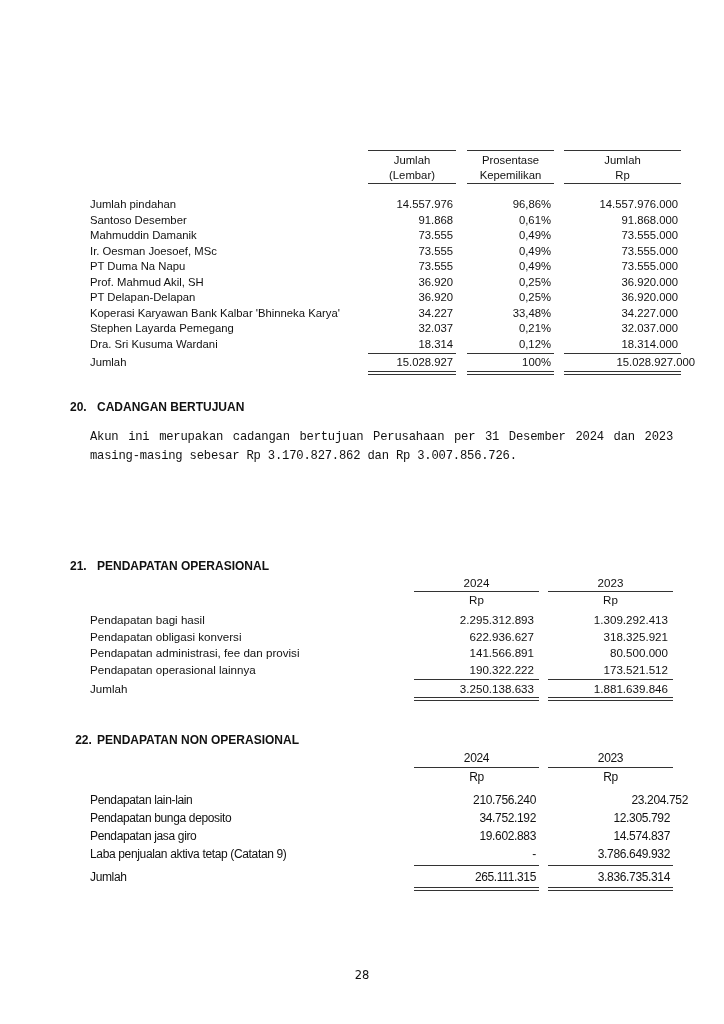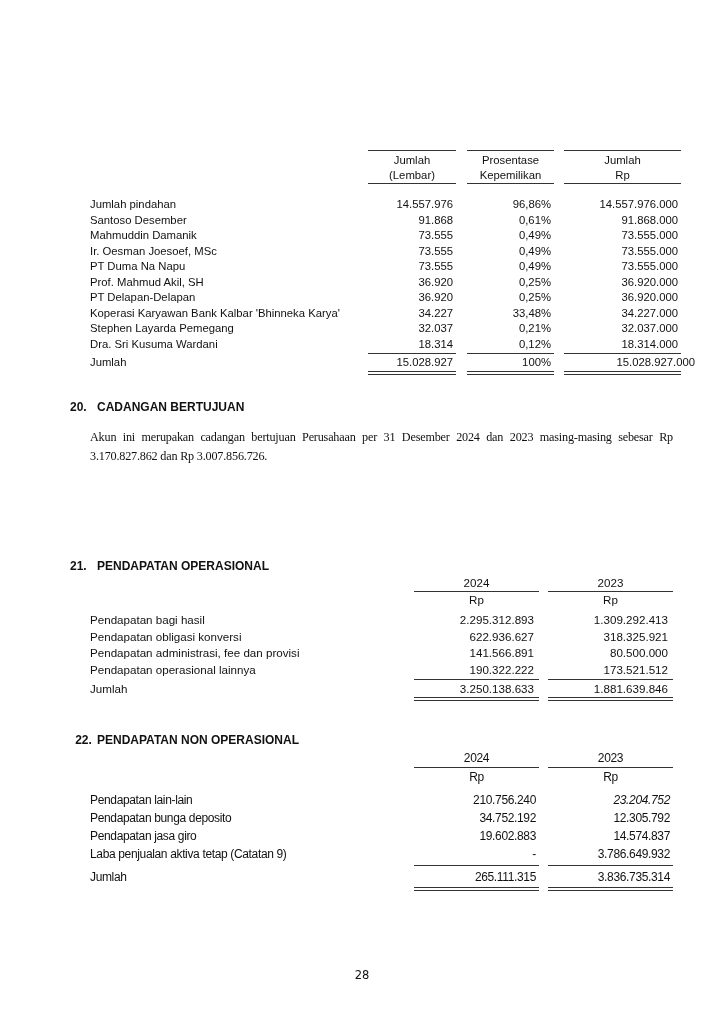--- a/index.html
+++ b/index.html
@@ -16,21 +16,21 @@
     .col-h { position: absolute; text-align: center; line-height: 14.5px; border-top: 1.5px solid #333; border-bottom: 1.5px solid #333; padding: 2px 0 1px 0; }
     .row { position: absolute; left: 0; height: 15px; line-height: 15px; white-space: nowrap; }
     .row .lbl { position: absolute; left: 0; }
     .row .v { position: absolute; text-align: right; }
     .sep-single { position: absolute; border-top: 1.5px solid #333; }
     .sep-double { position: absolute; border-top: 1.5px solid #333; border-bottom: 1.5px solid #333; height: 1.5px; }
 
     .sec-title { position: absolute; left: 62px; font-weight: bold; font-size: 12px; white-space: nowrap; margin-left: 8px; }
     .sec-title .num { display: inline-block; width: 27px; }
 
-    .para { position: absolute; left: 90px; width: 583px; font-size: 12.2px; line-height: 18.5px; text-align: justify; font-family: Liberation Serif, serif; letter-spacing: -0.2px; }
+    .para { position: absolute; left: 90px; width: 583px; font-size: 12.2px; line-height: 18.5px; text-align: justify; font-family: Liberation Mono, monospace; letter-spacing: -0.2px; }
 
     .ytbl { position: absolute; left: 90px; width: 583px; font-size: 11.6px; }
     .yh { position: absolute; text-align: center; line-height: 16px; }
     .yh .yr { border-bottom: 1.5px solid #333; }
     .condensed { letter-spacing: -0.35px; }
 
     .pageno { position: absolute; left: 0; width: 724px; top: 968px; text-align: center; font-size: 11.5px; font-family: "DejaVu Sans", sans-serif; }
   </style>
 </head>
 <body>
@@ -190,21 +190,21 @@
       <div style="line-height:19px;">Rp</div>
     </div>
     <div class="yh" style="left:458px; width:125px; top:0;">
       <div class="yr" style="line-height:17px;">2023</div>
       <div style="line-height:19px;">Rp</div>
     </div>
 
     <div class="row" style="top:42px; height:17px; line-height:17px;">
       <span class="lbl">Pendapatan lain-lain</span>
       <span class="v" style="left:324px;width:122px;">210.756.240</span>
-      <span class="v" style="left:458px;width:122px;font-style:italic;">23.204.752</span>
+      <span class="v" style="left:476px;width:122px;">23.204.752</span>
     </div>
     <div class="row" style="top:60px; height:17px; line-height:17px;">
       <span class="lbl">Pendapatan bunga deposito</span>
       <span class="v" style="left:324px;width:122px;">34.752.192</span>
       <span class="v" style="left:458px;width:122px;">12.305.792</span>
     </div>
     <div class="row" style="top:78px; height:17px; line-height:17px;">
       <span class="lbl">Pendapatan jasa giro</span>
       <span class="v" style="left:324px;width:122px;">19.602.883</span>
       <span class="v" style="left:458px;width:122px;">14.574.837</span>

